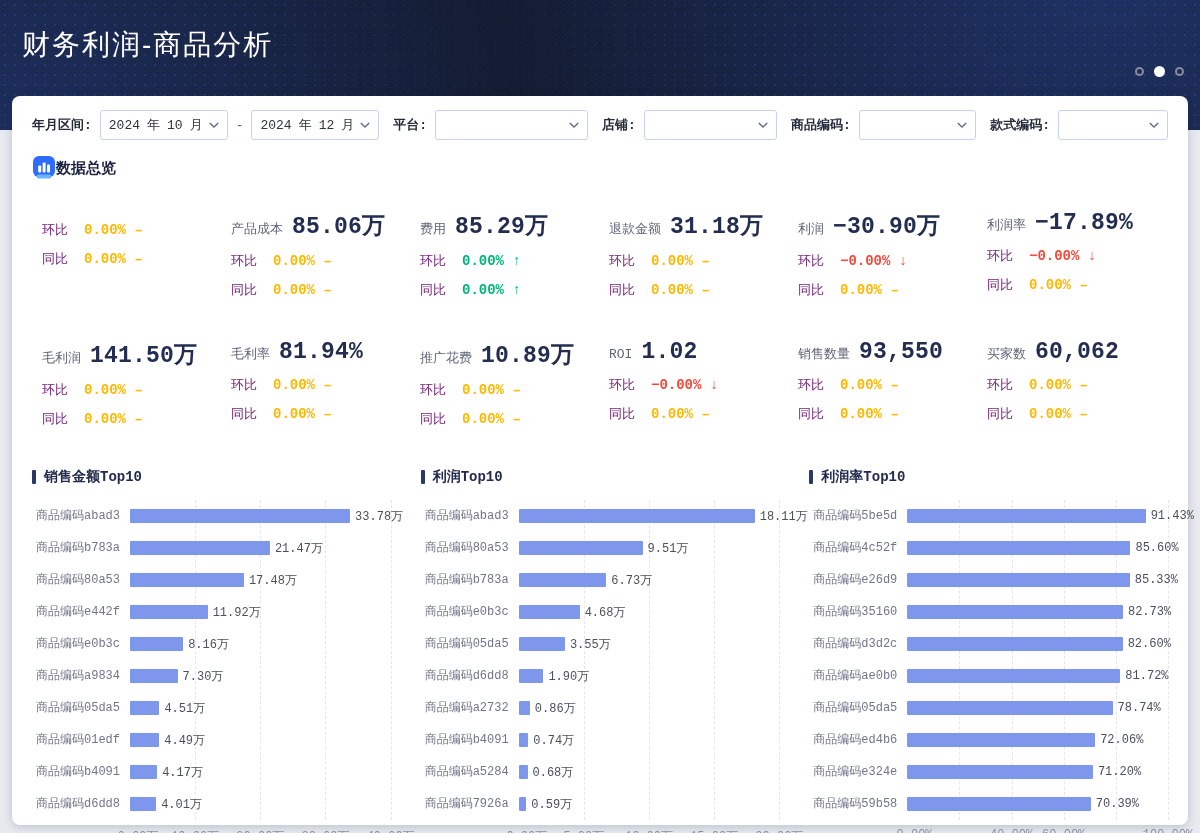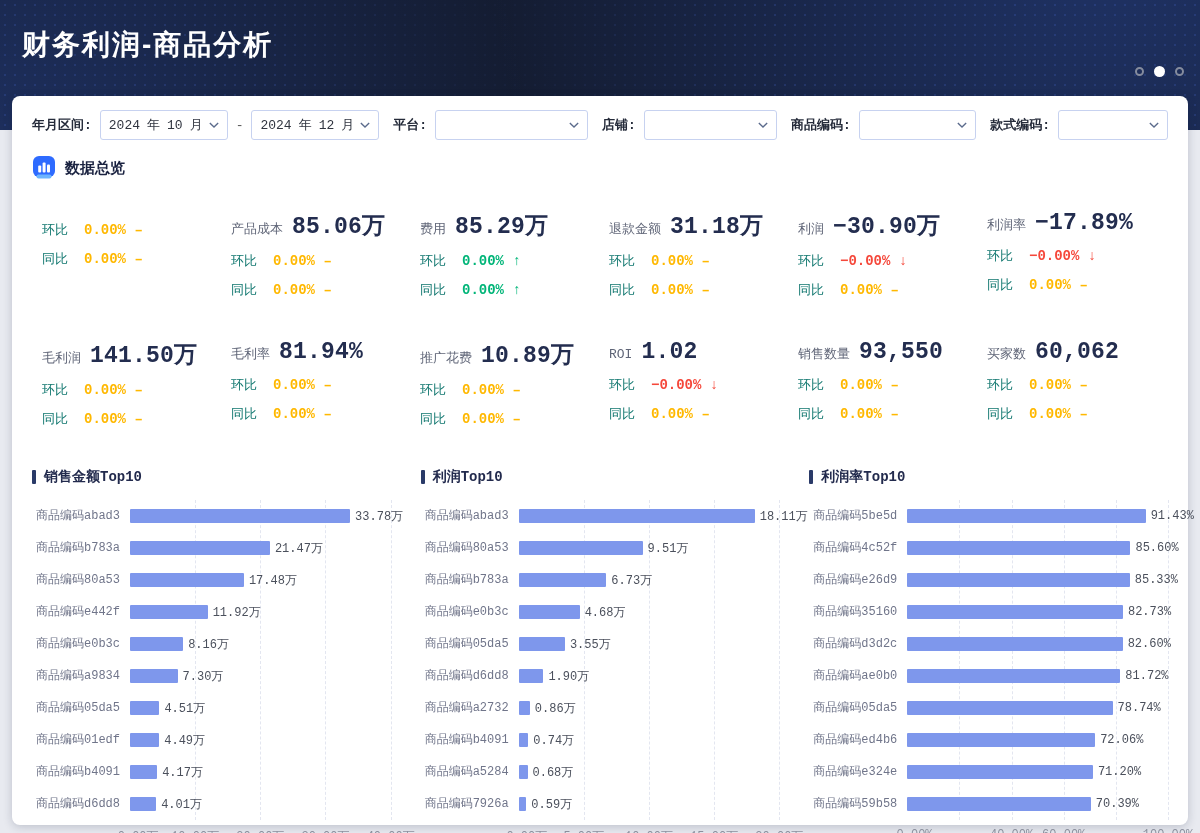--- a/index.html
+++ b/index.html
@@ -13,21 +13,21 @@
       radial-gradient(circle at 92% -40%, rgba(64,116,255,.25), transparent 55%),
       radial-gradient(circle at -2% 120%, rgba(64,116,255,.22), transparent 45%),
       #141c31; }
   .hero::before { content:""; position:absolute; inset:0;
     background-image:radial-gradient(rgba(86,126,255,.38) 1px, transparent 1.4px);
     background-size:10px 10px; opacity:.45;
     -webkit-mask-image:radial-gradient(circle at 90% 0%, #000 0 30%, transparent 60%),
                        radial-gradient(circle at 0% 100%, #000 0 22%, transparent 45%);
     -webkit-mask-composite:source-over; mask-composite:add; }
   .hero-title { position:absolute; left:22px; top:26px; color:#fff;
-    font-size:28px; font-weight:700; letter-spacing:2px; }
+    font-size:28px; font-weight:400; letter-spacing:2px; }
   .dots { position:absolute; right:16px; top:66px; display:flex; gap:10px; align-items:center; }
   .dot { width:9px; height:9px; border-radius:50%; border:2px solid #858c9e; }
   .dot.active { width:11px; height:11px; border:none; background:#fff; }
 
   
   .panel { position:absolute; top:96px; left:12px; right:12px; bottom:8px;
     background:#fff; border-radius:8px; box-shadow:0 2px 10px rgba(20,30,60,.20);
     padding:14px 20px 0 20px;font-family:Liberation Mono, monospace; }
 
   
@@ -35,32 +35,32 @@
   .f-label { font-size:13px; color:#252b3a; font-weight:600; margin-right:2px; }
   .f-box { height:30px; border:1px solid #c7d2f0; border-radius:3px; background:#fff;
     display:flex; align-items:center; padding:0 8px; font-size:13px; color:#303540;
     justify-content:space-between; cursor:pointer; }
   .f-box .parts { display:flex; gap:7px; align-items:center; }
   .chev { width:10px; height:10px; flex:0 0 auto; margin-left:6px; }
   .chev svg { display:block; }
   .f-dash { color:#555; font-size:13px; padding:0 2px; }
 
   
-  .section-head { display:flex; align-items:center; gap:9px; margin-top:16px; }
+  .section-head { display:flex; align-items:center; margin-top:16px; }
   .section-icon { width:24px; height:24px; flex:0 0 auto; }
   .section-title { font-size:15px; font-weight:700; color:#1a2240; }
 
   
   .kpi-grid { display:grid; grid-template-columns:repeat(6,1fr); column-gap:14px;
     row-gap:40px; margin:30px 6px 0 10px; }
   .kpi-head { display:flex; align-items:baseline; gap:9px; }
   .kpi-label { font-size:13px; color:#5f6577; flex:0 0 auto; }
   .kpi-value { font-size:23px; font-weight:700; color:#232d4f; letter-spacing:.2px; }
   .kpi-row { display:flex; align-items:baseline; margin-top:11px; }
-  .kpi-row .rl { font-size:13px; color:#0f766e; width:42px; flex:0 0 auto; }
+  .kpi-row .rl { font-size:13px; color:#701a75; width:42px; flex:0 0 auto; }
   .kpi-row .rv { font-size:14px; font-weight:700; }
   .tone-orange { color:#ffb800; }
   .tone-green  { color:#00b578; }
   .tone-red    { color:#f5483b; }
 
   
   .charts-row { display:grid; grid-template-columns:repeat(3,1fr); column-gap:30px;
     margin-top:40px; }
   .chart-title { display:flex; align-items:center; gap:8px; font-size:14px;
     font-weight:700; color:#222a4d; }

